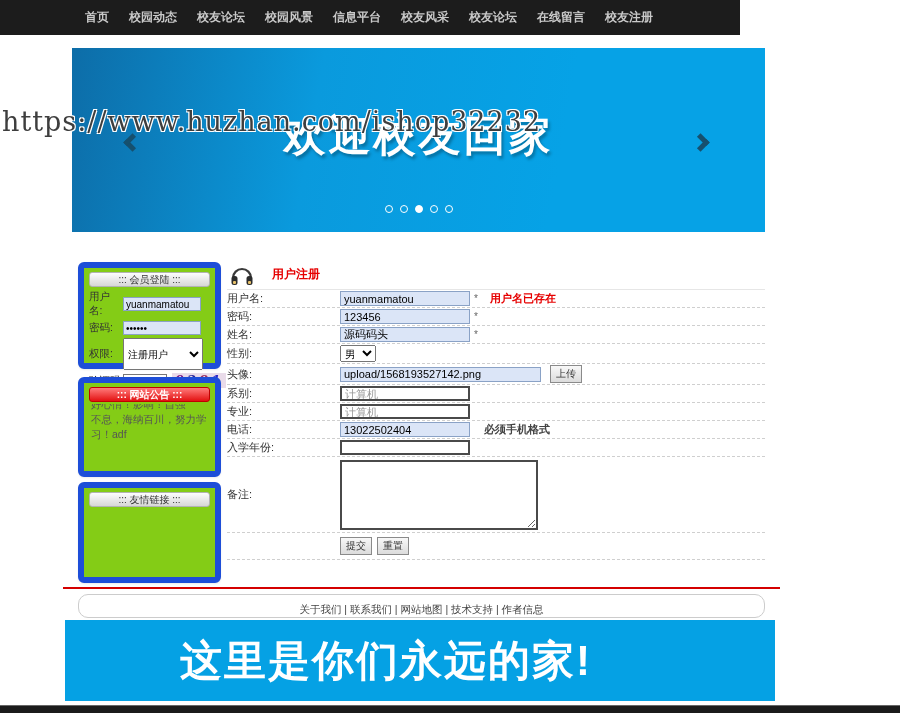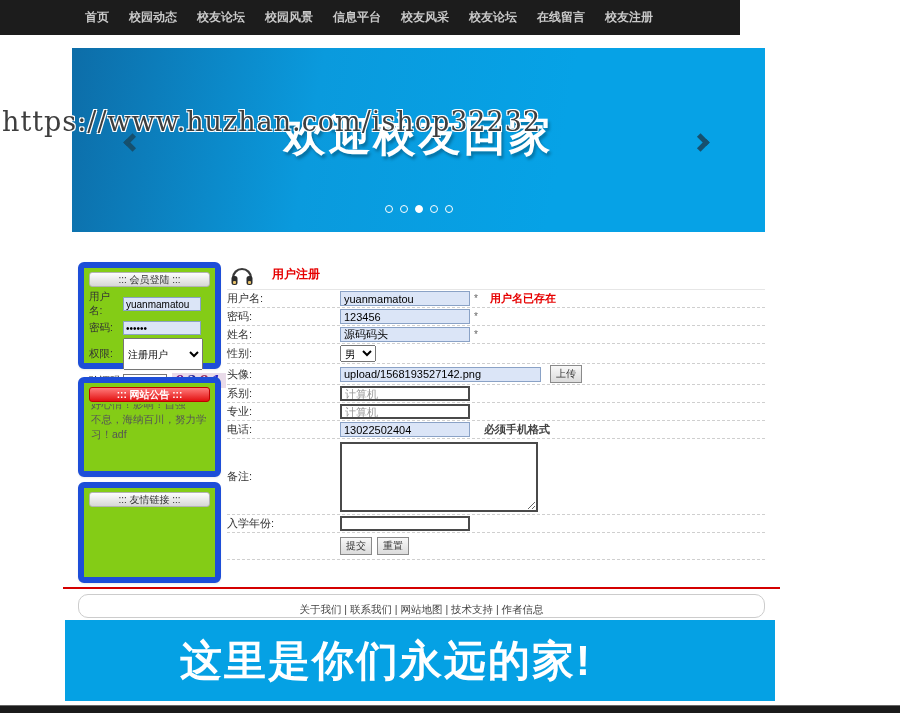--- a/index.html
+++ b/index.html
@@ -235,28 +235,28 @@
         </div>
         <div class="form-row">
           <label>专业:</label>
           <input class="f-inp v-plain w-std" type="text" placeholder="计算机" style="">
         </div>
         <div class="form-row">
           <label>电话:</label>
           <input class="f-inp v-blue w-std" type="text" value="13022502404" style="">
           <span class="note-plain">必须手机格式</span>
         </div>
+        <div class="form-row">
+          <label>入学年份:</label>
+          <input class="f-inp v-plain w-std" type="text" style="">
+        </div>
         <div class="form-row row-remark">
           <label>备注:</label>
           <textarea class="remark-ta" style=""></textarea>
         </div>
-        <div class="form-row">
-          <label>入学年份:</label>
-          <input class="f-inp v-plain w-std" type="text" style="">
-        </div>
       </div>
     <div class="form-buttons">
       <button class="btn">提交</button>
       <button class="btn">重置</button>
     </div>
   </main>
 
   <div class="red-rule"></div>
   <div class="footer-box">
     <span>关于我们 | 联系我们 | 网站地图 | 技术支持 | 作者信息</span>

